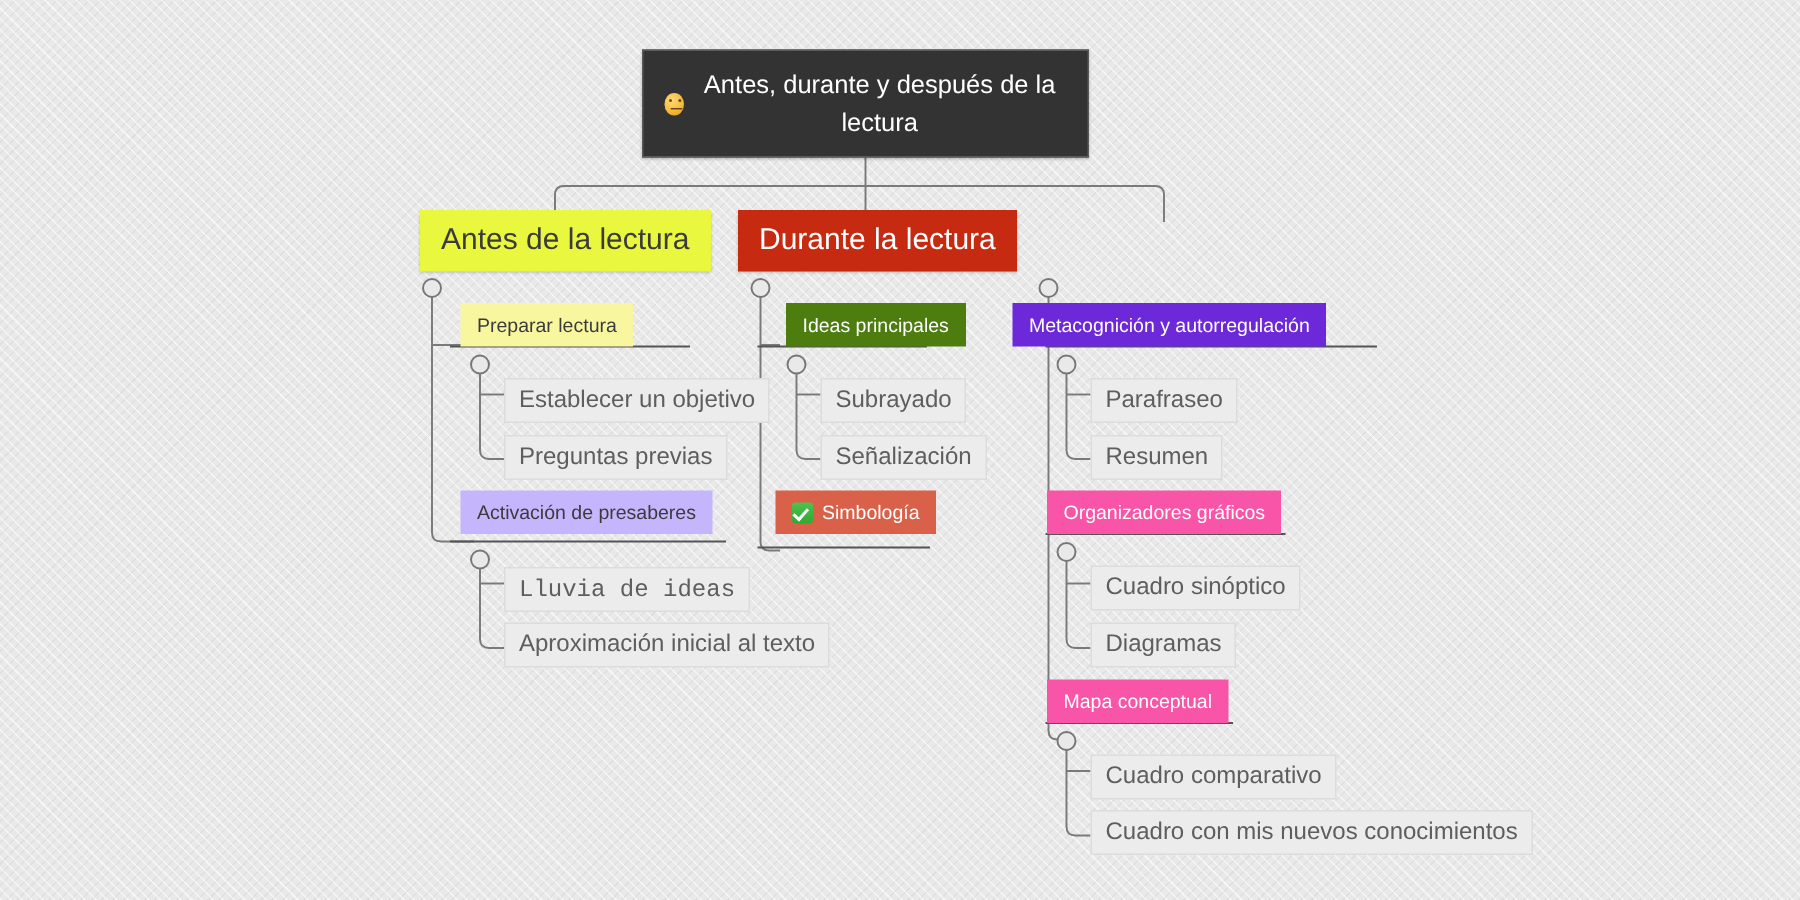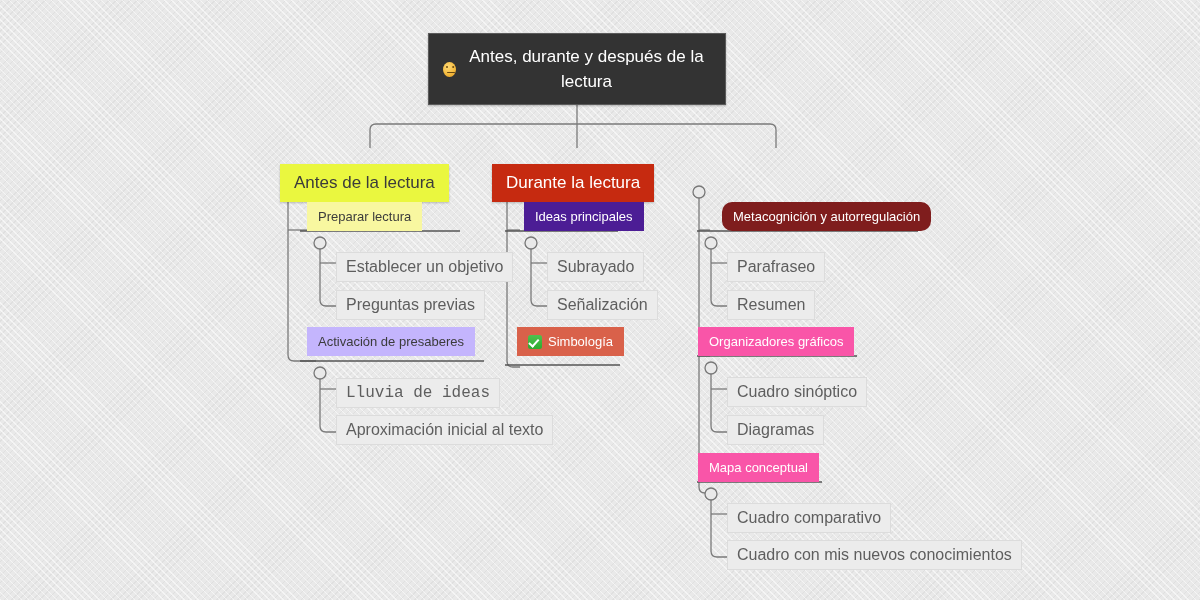--- a/index.html
+++ b/index.html
@@ -76,25 +76,24 @@
     content: "";
     position: absolute;
     left: 4px; top: 10px;
     width: 7.5px; height: 1.4px;
     background: #6b4a12;
     border-radius: 1px;
   }
 
   
   .node.lvl1 {
-    font-size: 17px;
+    font-size: 20px;
     padding: 9px 14px;
     color: #ffffff;
     box-shadow: 0 1px 2px rgba(0,0,0,0.22);
-    margin-top: 24px;
   }
   .node.lvl1.dark-text { color: #3b3b3b; }
 
   
   .node.lvl2 {
     font-size: 13px;
     padding: 7px 11px;
     color: #ffffff;
   }
   .node.lvl2.dark-text { color: #3b3b3b; }
@@ -239,37 +238,37 @@
     <span>Activación de presaberes</span>
   </div>
 
   <div class="node leaf" style="left:336px; top:378px;font-family:Liberation Mono, monospace;">
     <span>Lluvia de ideas</span>
   </div>
   <div class="node leaf" style="left:336px; top:415px;">
     <span>Aproximación inicial  al texto</span>
   </div>
 
-  <div class="node lvl2" style="left:524px; top:202px; background:#4c1d95;">
+  <div class="node lvl2" style="left:524px; top:202px; background:#4d7c0f;">
     <span>Ideas principales</span>
   </div>
 
   <div class="node leaf" style="left:547px; top:252px;">
     <span>Subrayado</span>
   </div>
   <div class="node leaf" style="left:547px; top:290px;">
     <span>Señalización</span>
   </div>
 
   <div class="node lvl2" style="left:517px; top:327px; background:#d9614a;">
     <span class="emoji-check"></span>
       <span>Simbología</span>
   </div>
 
-  <div class="node lvl2" style="left:722px; top:202px; background:#7f1d1d;border-radius:10px;">
+  <div class="node lvl2" style="left:675px; top:202px; background:#6d28d9;">
     <span>Metacognición y  autorregulación</span>
   </div>
 
   <div class="node leaf" style="left:727px; top:252px;">
     <span>Parafraseo</span>
   </div>
   <div class="node leaf" style="left:727px; top:290px;">
     <span>Resumen</span>
   </div>
 

